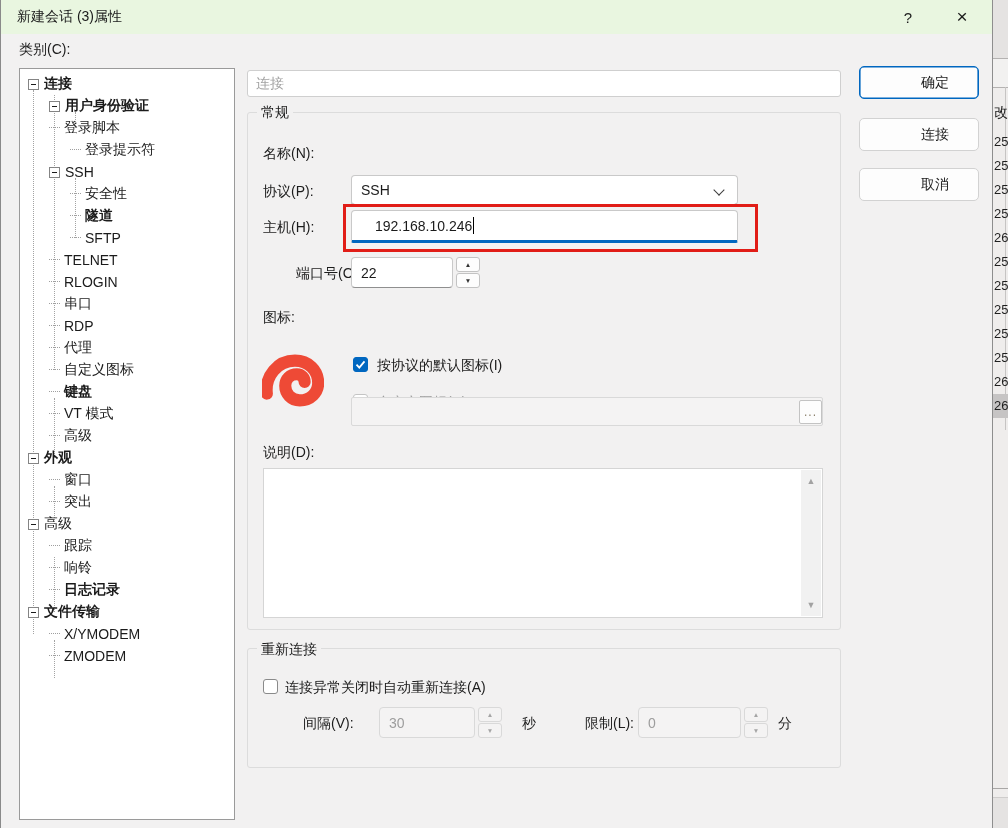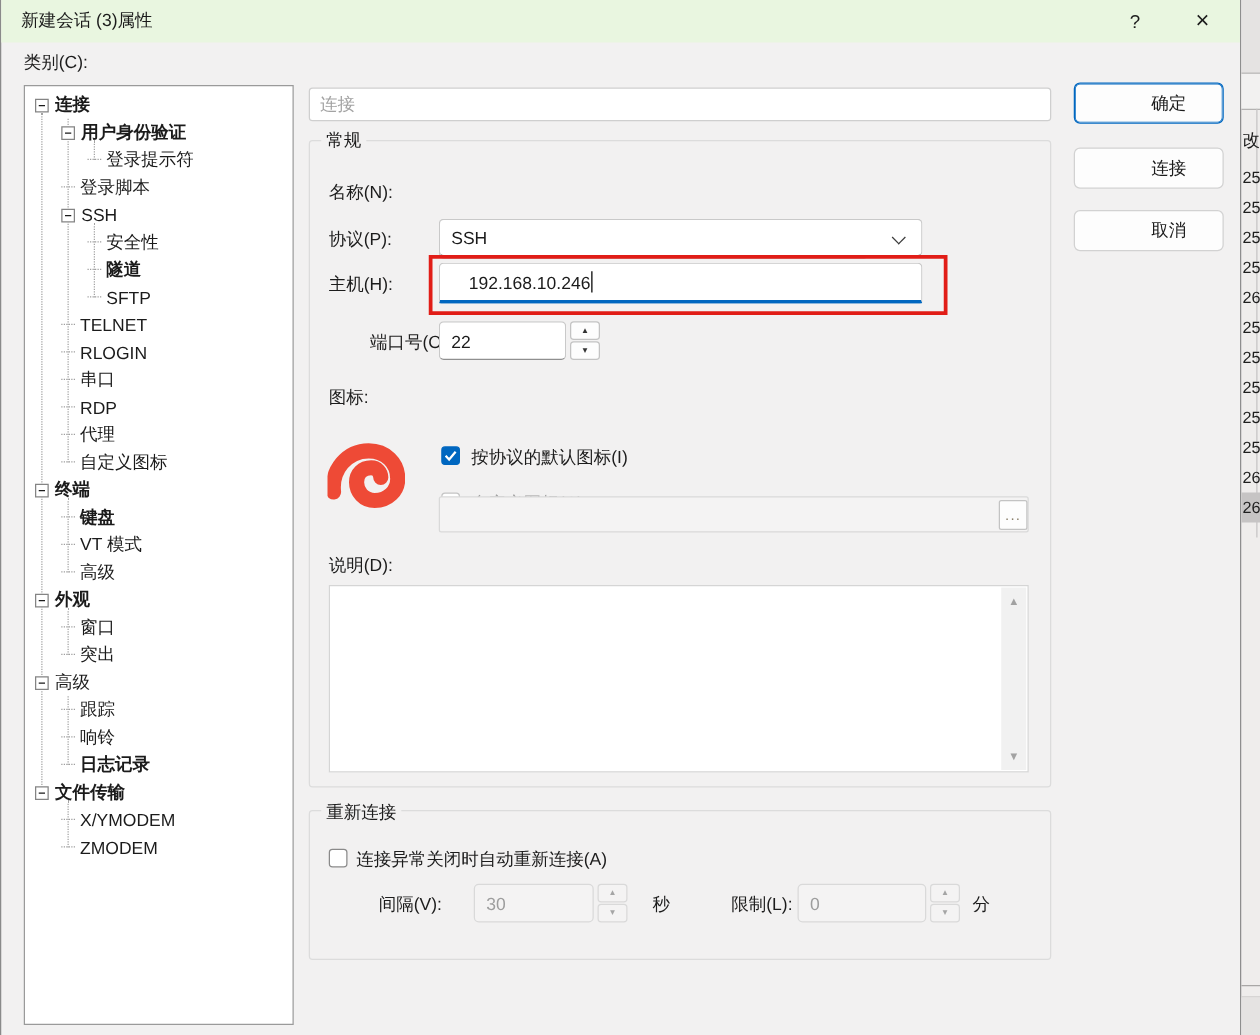--- a/index.html
+++ b/index.html
@@ -113,29 +113,29 @@
               <i></i>
             </span>
             <span class="tlabel">连接</span>
           </div>
           <div class="trow lvl1 bold">
             <span class="minusbox">
               <i></i>
             </span>
             <span class="tlabel">用户身份验证</span>
           </div>
+          <div class="trow lvl1">
+            <span class="dash"></span>
+            <span class="tlabel">登录脚本</span>
+          </div>
           <div class="trow lvl2">
             <span class="dash"></span>
             <span class="tlabel">登录提示符</span>
           </div>
           <div class="trow lvl1">
-            <span class="dash"></span>
-            <span class="tlabel">登录脚本</span>
-          </div>
-          <div class="trow lvl1">
             <span class="minusbox">
               <i></i>
             </span>
             <span class="tlabel">SSH</span>
           </div>
           <div class="trow lvl2">
             <span class="dash"></span>
             <span class="tlabel">安全性</span>
           </div>
           <div class="trow lvl2 bold">
@@ -162,26 +162,20 @@
             <span class="dash"></span>
             <span class="tlabel">RDP</span>
           </div>
           <div class="trow lvl1">
             <span class="dash"></span>
             <span class="tlabel">代理</span>
           </div>
           <div class="trow lvl1">
             <span class="dash"></span>
             <span class="tlabel">自定义图标</span>
-          </div>
-          <div class="trow lvl0 bold">
-            <span class="minusbox">
-              <i></i>
-            </span>
-            <span class="tlabel">终端</span>
           </div>
           <div class="trow lvl1 bold">
             <span class="dash"></span>
             <span class="tlabel">键盘</span>
           </div>
           <div class="trow lvl1">
             <span class="dash"></span>
             <span class="tlabel">VT 模式</span>
           </div>
           <div class="trow lvl1">

